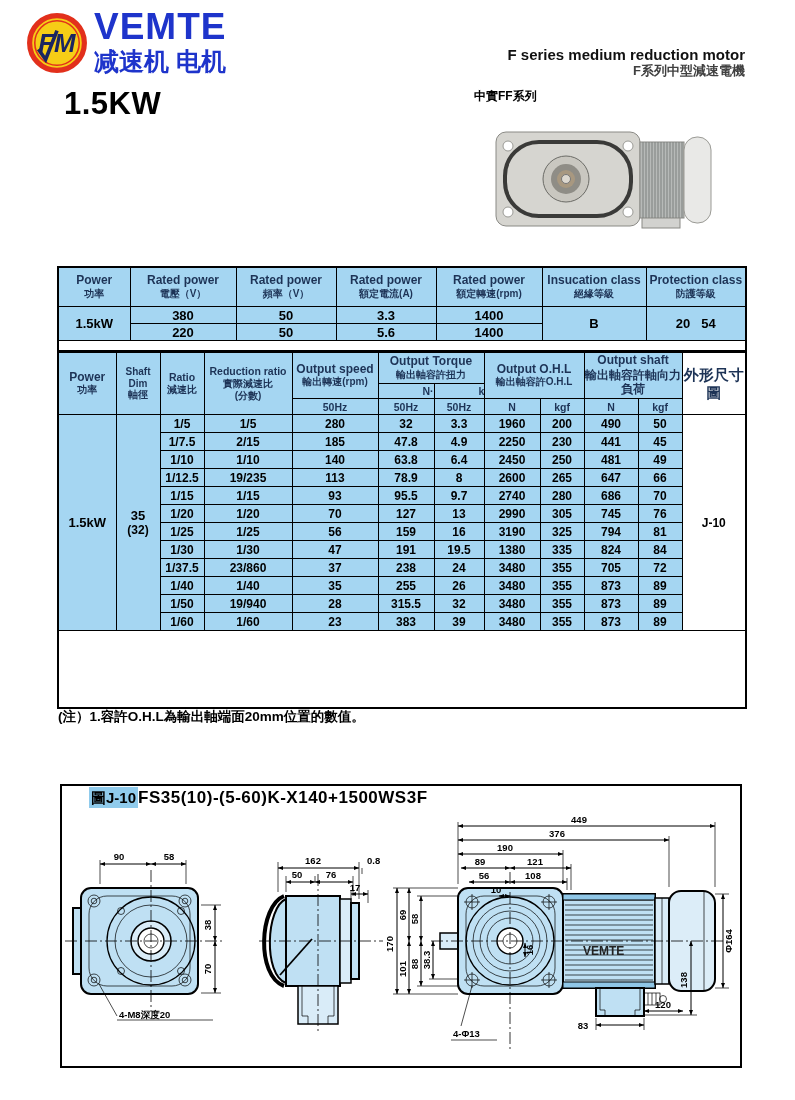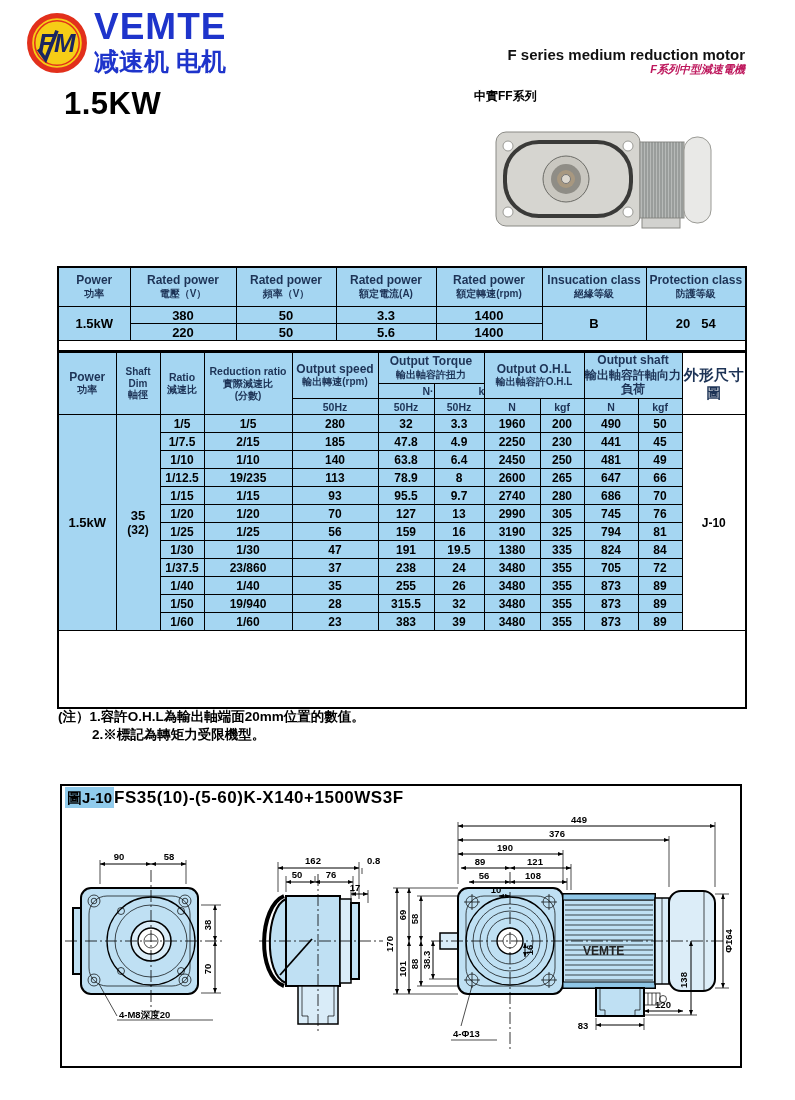--- a/index.html
+++ b/index.html
@@ -36,42 +36,42 @@
   .t2 tbody td{height:17px;font-size:12px;}
   td.white{background:#fff;}
   .jref{font-size:14px;}
   .pre{white-space:pre;margin-left:39px;}
   
   .notes{position:absolute;left:58px;top:708px;font-size:13.5px;font-weight:800;line-height:1.3;}
   .notes .ind{padding-left:34px;}
   
   .draw{position:absolute;left:60px;top:784px;width:678px;height:280px;border:2px solid #000;}
   .dtitle{position:absolute;left:3px;top:2px;white-space:nowrap;}
-  .dtag{background:#90cbec;font-size:15px;font-weight:800;padding:2px 2px;}
+  .dtag{background:#90cbec;font-size:15px;font-weight:800;padding:2px 2px;margin-left:24px;}
   .dmodel{font-size:17px;font-weight:800;letter-spacing:.5px;}
   .dsvg{position:absolute;left:1px;top:26px;}
 </style>
 </head>
 <body>
 
 <div class="page">
 
   <svg class="logo" viewBox="0 0 60 60">
     <circle cx="30" cy="30" r="26.5" fill="#f6cd16" stroke="#e2301c" stroke-width="5"></circle>
     <circle cx="30" cy="30" r="21.5" fill="#f6cd16" stroke="#e2301c" stroke-width="1.5"></circle>
     <text x="30" y="39" text-anchor="middle" style="font:italic 800 25px 'Liberation Sans',sans-serif;fill:#1b2560">FM</text>
     <path d="M12,36 L19,46 L30,18" fill="none" stroke="#1b2560" stroke-width="3.5"></path>
   </svg>
   <div class="brand">
     <div class="nm">VEMTE</div>
     <div class="sub">减速机 电机</div>
   </div>
   <div class="series">
     <div class="en" style="font-size:15px;color:#111;">F series medium reduction motor</div>
-    <div class="zh" style="font-size:11px;color:#be185d;font-style:italic;">F系列中型減速電機</div>
+    <div class="zh" style="font-size:13px;color:#404040;">F系列中型減速電機</div>
   </div>
   <div class="kw">1.5KW</div>
   <div class="photolabel">中實FF系列</div>
 
   <svg class="photo" width="222" height="116" viewBox="0 0 222 116">
     <rect x="150" y="92" width="38" height="18" fill="#d2d2cf" stroke="#8a8a85"></rect>
     <rect x="4" y="14" width="144" height="94" rx="10" fill="#d6d5d0" stroke="#8a8a85"></rect>
     <circle cx="16" cy="28" r="5" fill="#fff" stroke="#9a9a95"></circle>
       <circle cx="136" cy="28" r="5" fill="#fff" stroke="#9a9a95"></circle>
     <circle cx="16" cy="94" r="5" fill="#fff" stroke="#9a9a95"></circle>
@@ -371,21 +371,20 @@
       </tbody>
     <tfoot>
         <tr>
           <td class="strip" colspan="12"></td>
         </tr>
       </tfoot>
   </table>
 
   <div class="notes">
     <div>(注）1.容許O.H.L為輸出軸端面20mm位置的數值。</div>
-    <div class="ind">2.※標記為轉矩力受限機型。</div>
   </div>
 
   <div class="draw">
     <div class="dtitle">
       <span class="dtag">圖J-10</span><span class="dmodel">FS35(10)-(5-60)K-X140+1500WS3F</span>
     </div>
     <svg class="dsvg" width="676" height="252" viewBox="0 0 676 252">
       <defs>
         <marker id="ar" markerWidth="8" markerHeight="6" refX="5" refY="2" orient="auto-start-reverse">
           <path d="M0,0 L5,2 L0,4 Z" fill="#000"></path>

